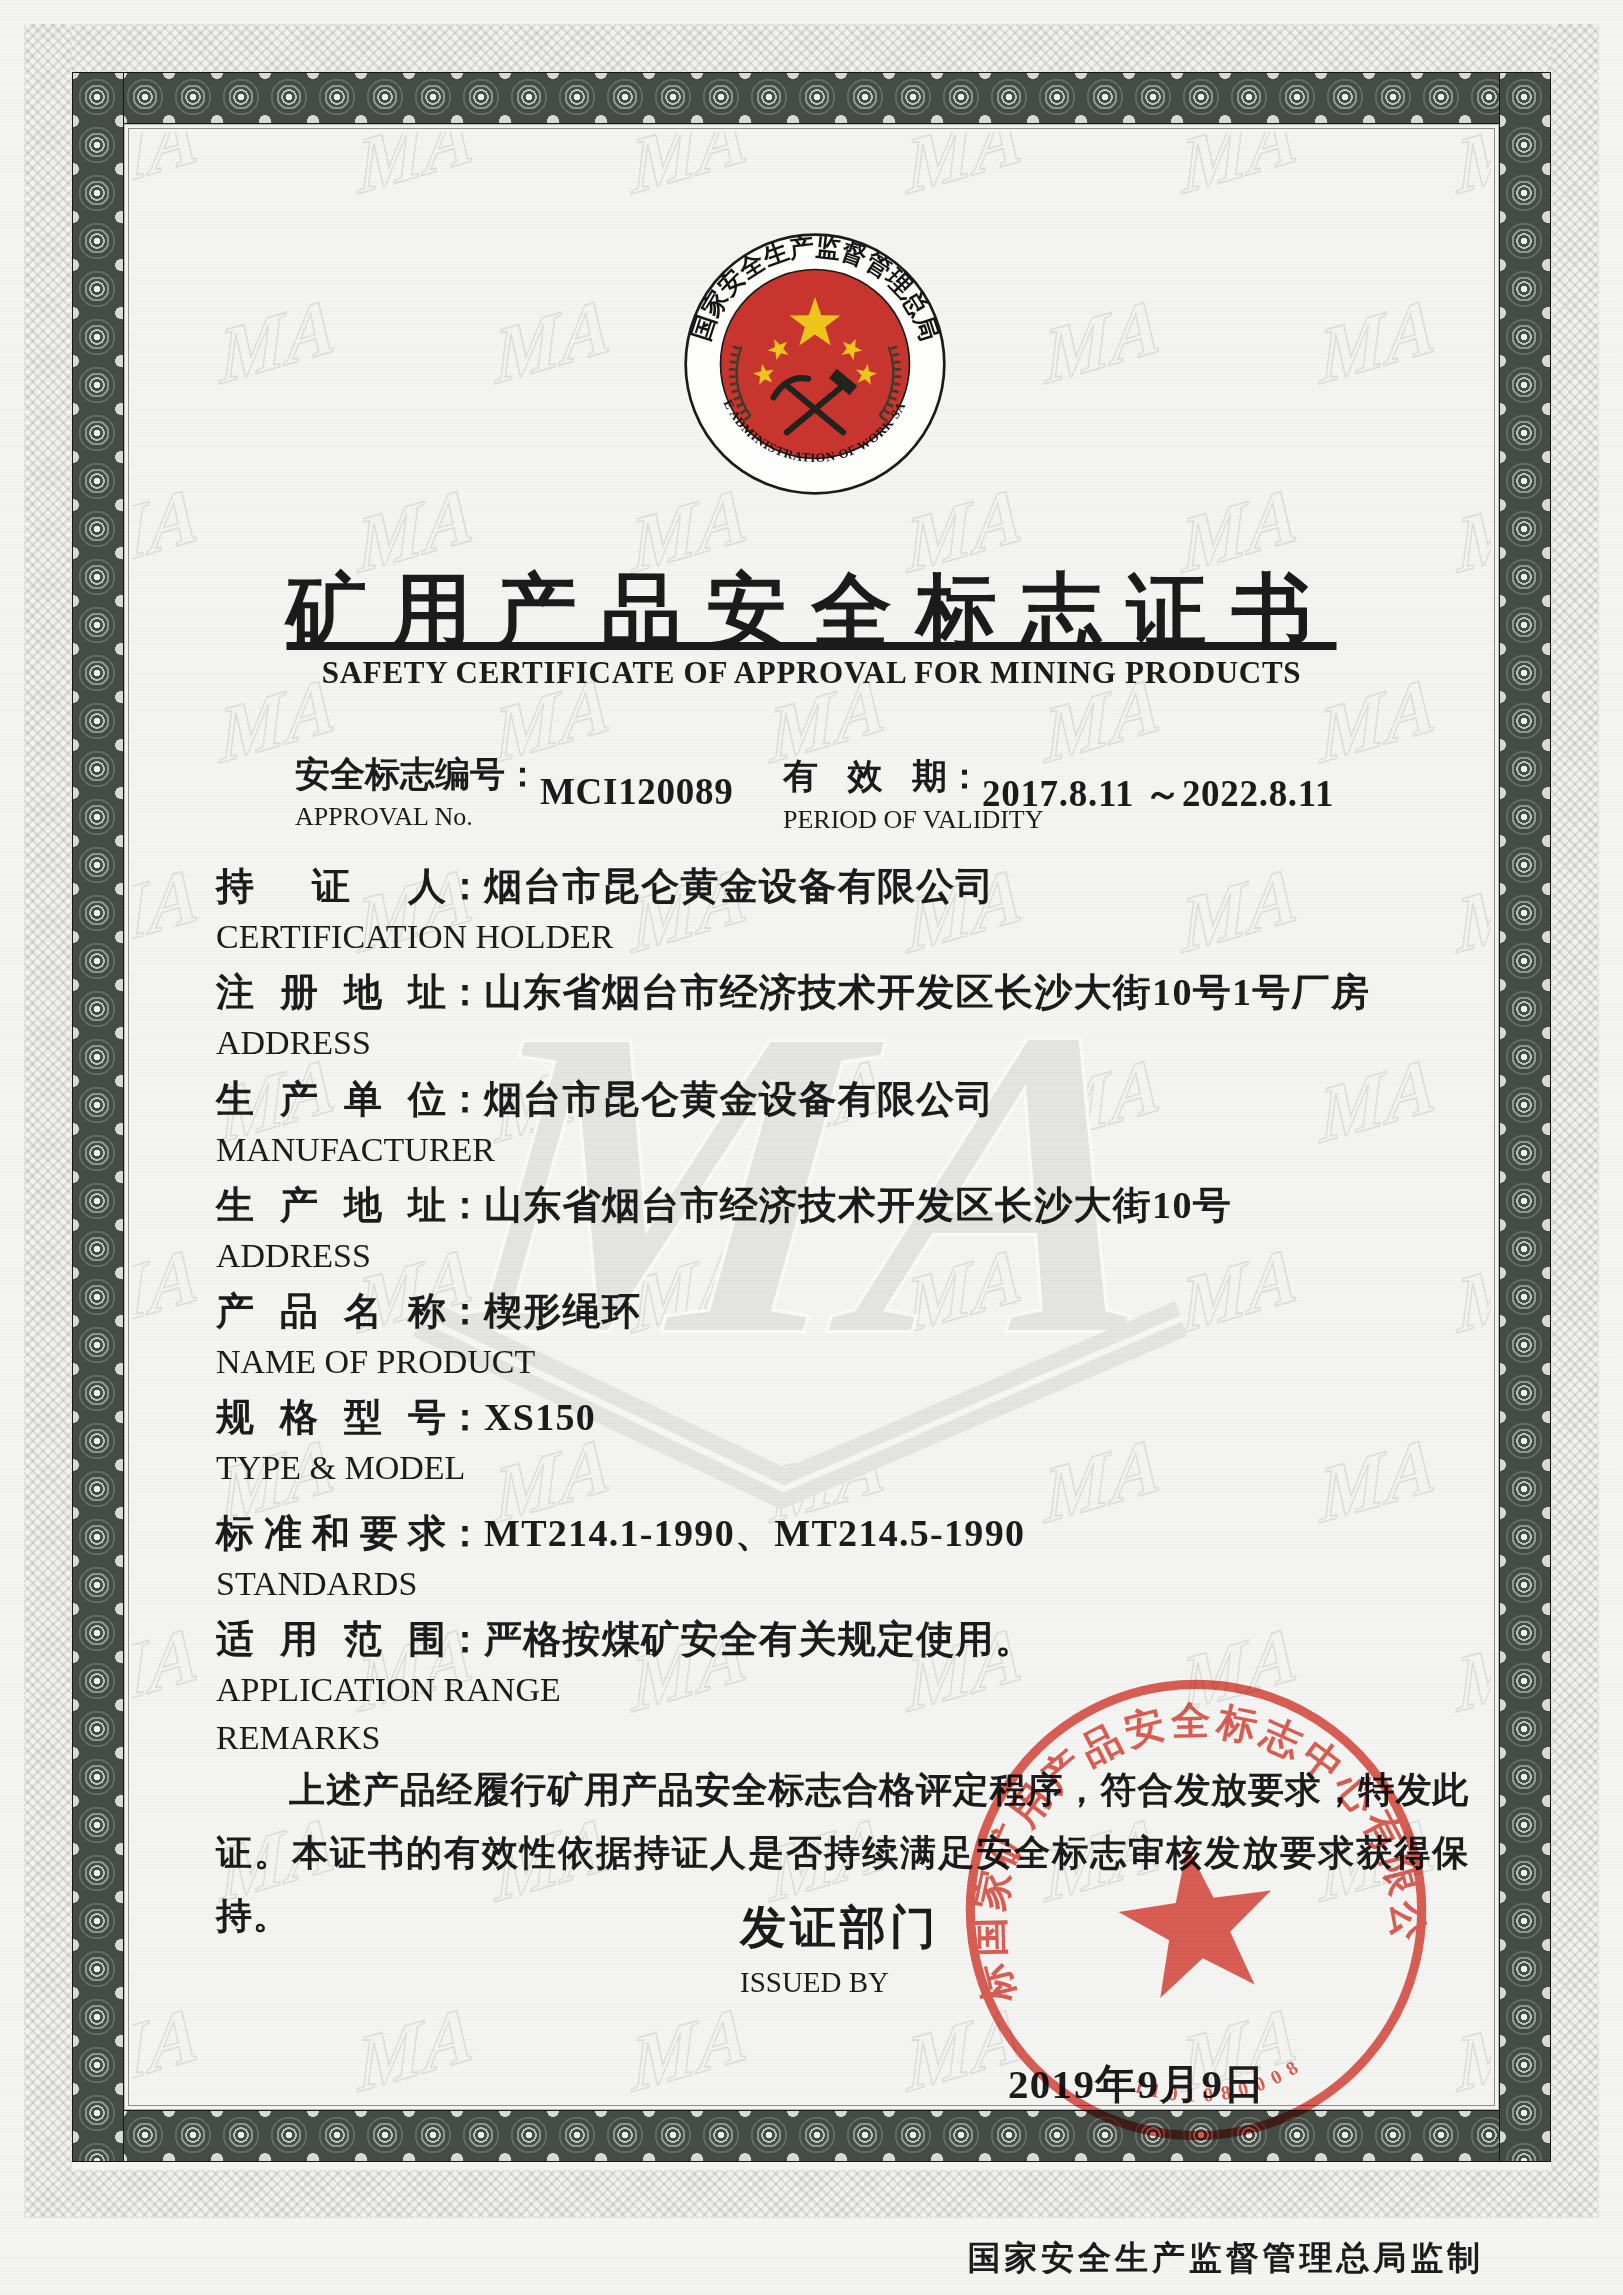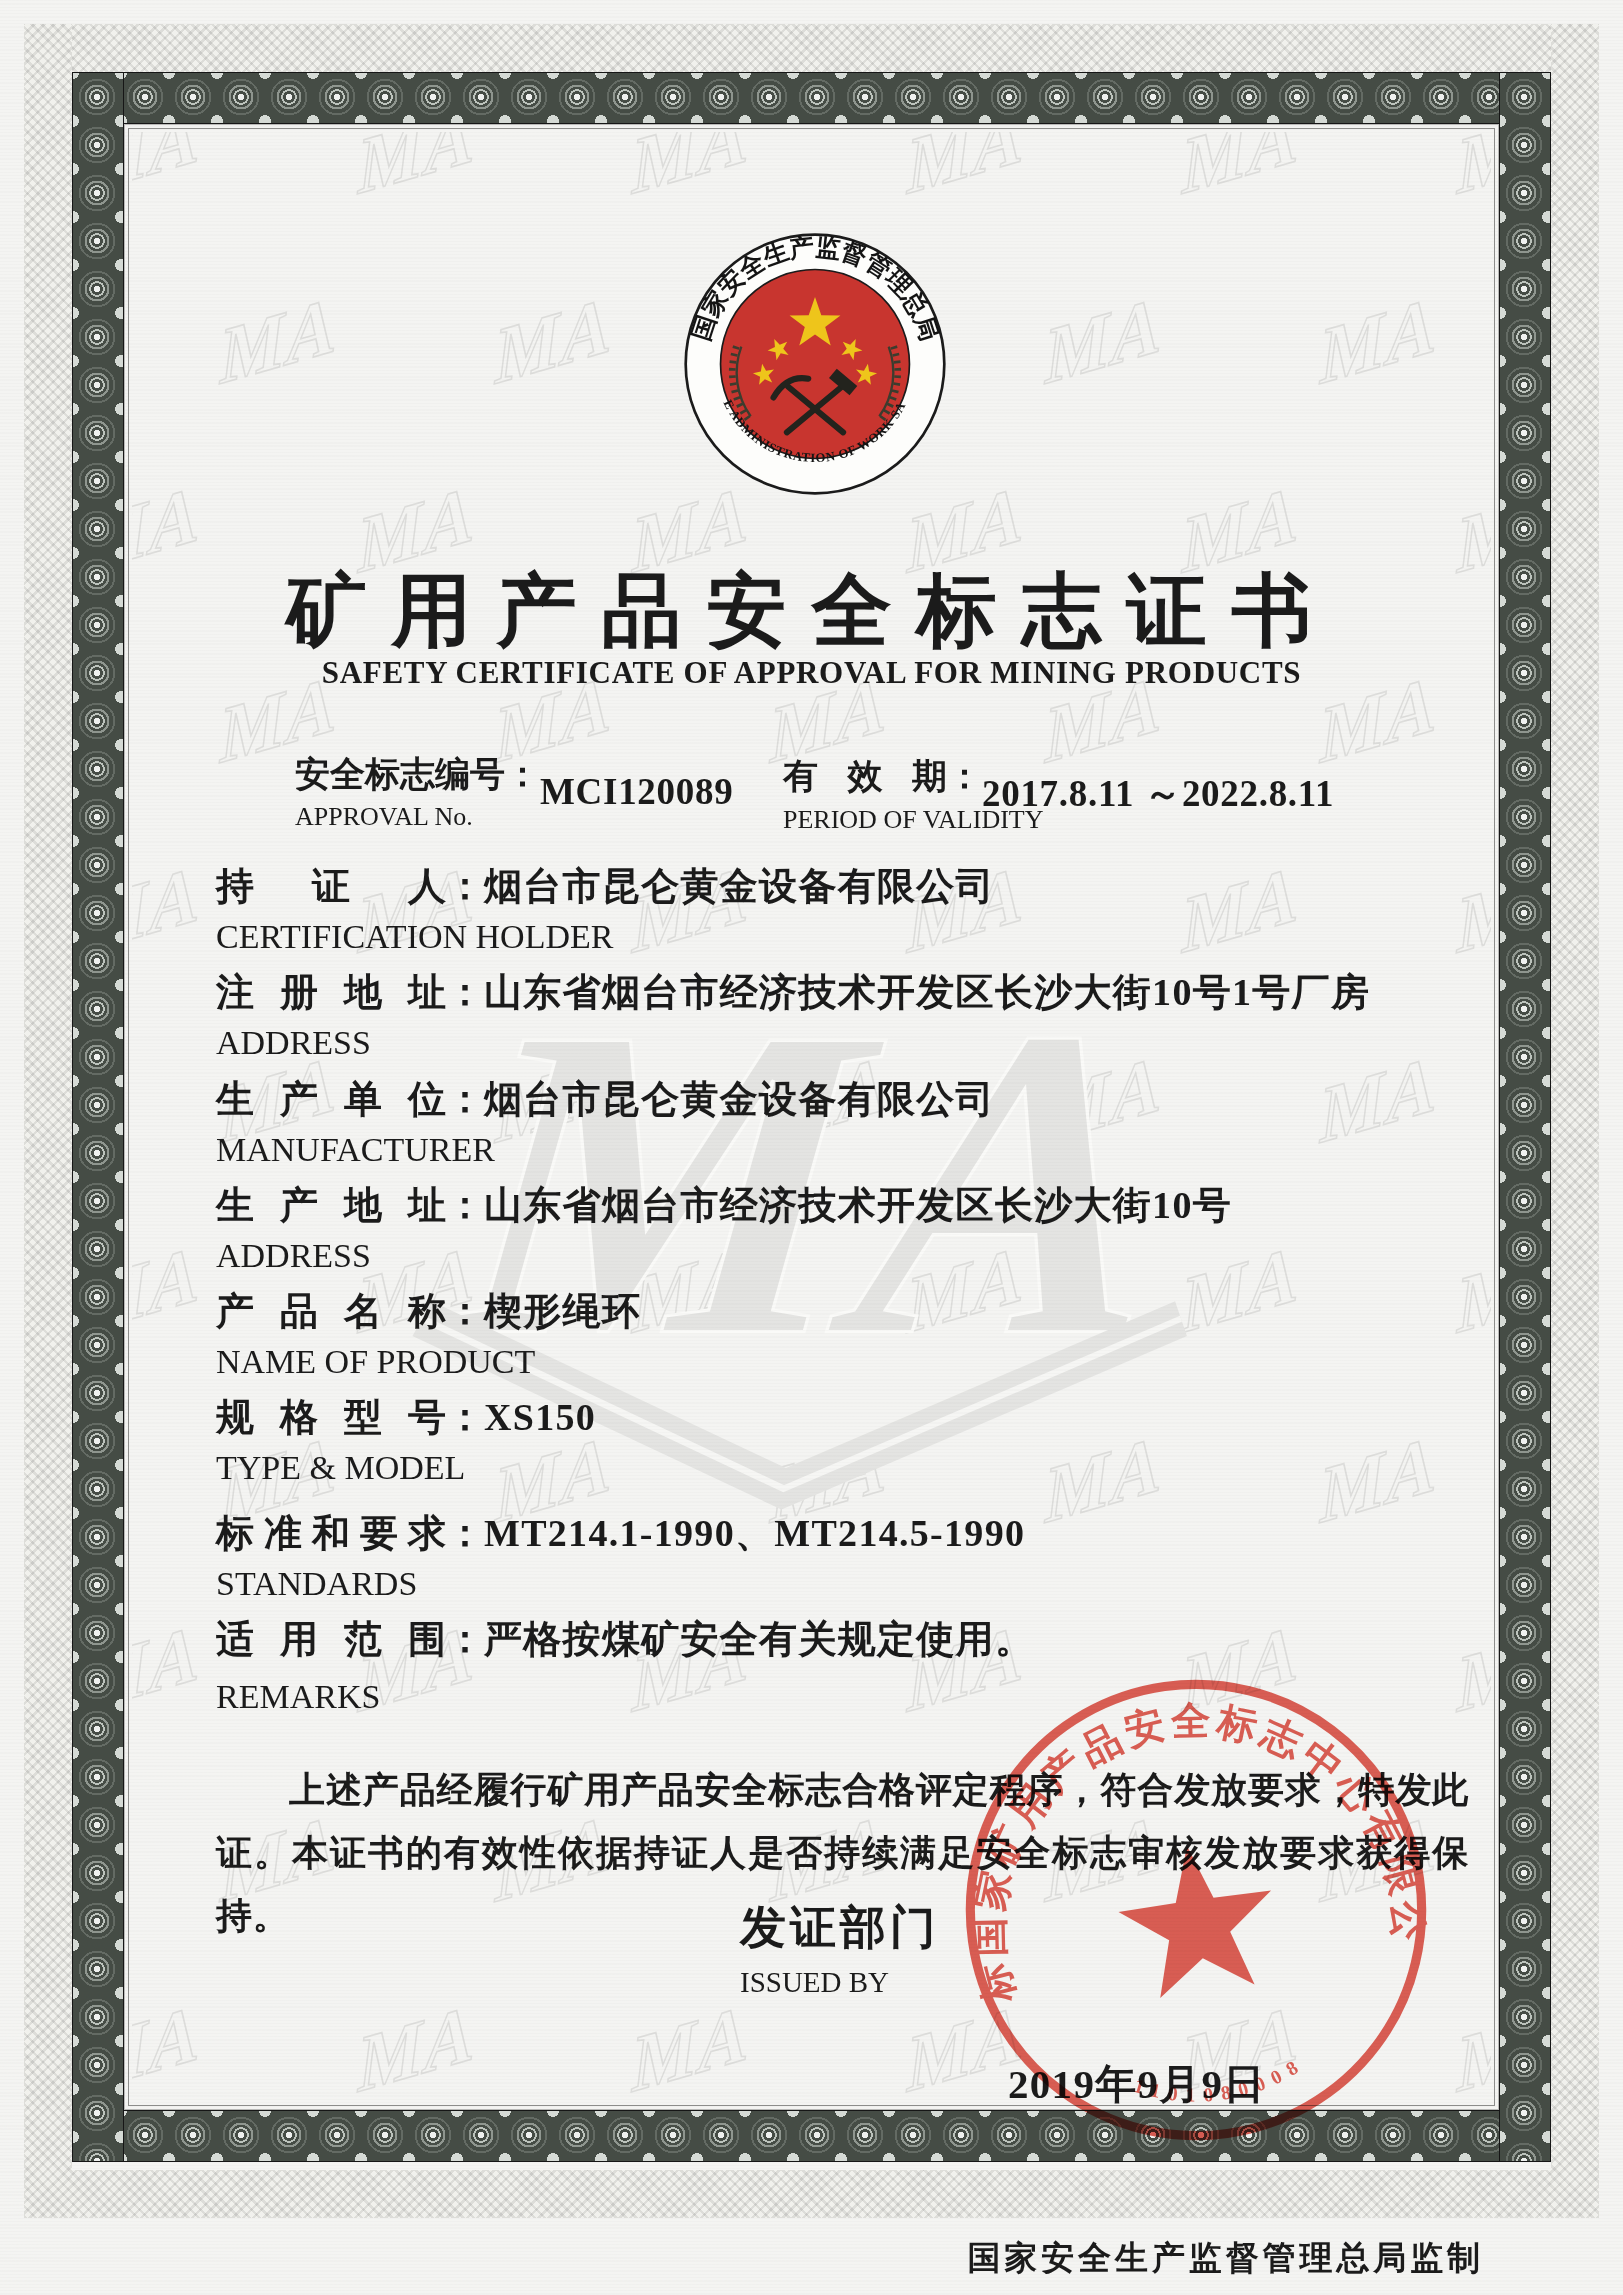--- a/index.html
+++ b/index.html
@@ -35,21 +35,21 @@
         border:1.3px solid #8d8d8b;outline:0.7px solid #b9b9b7;outline-offset:3.3px;}
   
   .wmclip{position:absolute;z-index:0;left:132px;right:132px;top:132px;bottom:193px;overflow:hidden;}
   .wm{position:absolute;font:italic 900 77px "Liberation Serif",serif;color:transparent;
       -webkit-text-stroke:1.6px #dddddb;transform:rotate(-16deg) skewX(-14deg);letter-spacing:1.3px;}
   .bigma{position:absolute;left:386px;top:913px;z-index:0;opacity:1;}
   
   .content{position:absolute;inset:0;z-index:3;}
   .emblem{position:absolute;left:681px;top:230px;}
   .title{position:absolute;left:0;right:0;top:558px;text-align:center;
-         font-size:80px;font-weight:900;letter-spacing:25px;white-space:nowrap;}
+         font-size:80px;font-weight:900;letter-spacing:25px;white-space:nowrap;text-decoration:underline;}
   .subtitle{position:absolute;left:0;right:0;top:655px;text-align:center;
          font-size:31px;font-weight:700;letter-spacing:0.7px;white-space:nowrap;}
   .hdr{position:absolute;top:751px;left:0;right:0;font-size:0;}
   .hdr .zh{font-size:35px;font-weight:700;}
   .hdr .en{font-size:26px;margin-top:3.9px;letter-spacing:0;}
   .hdr-approval{position:absolute;left:295px;}
   .hdr-validity{position:absolute;left:783px;}
   .hdr-validity .zh-just{display:inline-block;width:164px;text-align:justify;text-align-last:justify;}
   .hdr-val{display:inline-block;font-size:37px;font-weight:600;transform:translateY(18.3px);letter-spacing:0.7px;}
   .fields{position:absolute;left:216px;right:134px;top:863px;}
@@ -237,20 +237,21 @@
         <div class="frow">
           <div class="fmain"><span class="zh-label">规格型号</span><span class="colon">：</span><span class="fvalue">XS150</span></div>
           <div class="fen">TYPE &amp; MODEL</div>
         </div>
         <div class="frow gap">
           <div class="fmain"><span class="zh-label">标准和要求</span><span class="colon">：</span><span class="fvalue">MT214.1-1990、MT214.5-1990</span></div>
           <div class="fen">STANDARDS</div>
         </div>
         <div class="frow">
           <div class="fmain"><span class="zh-label">适用范围</span><span class="colon">：</span><span class="fvalue">严格按煤矿安全有关规定使用。</span></div>
+          <div class="fen">APPLICATION RANGE</div>
         </div>
         <div class="frow">
           <div class="fen">REMARKS</div>
         </div>
       </div>
 
     <div class="decl">上述产品经履行矿用产品安全标志合格评定程序，符合发放要求，特发此证。本证书的有效性依据持证人是否持续满足安全标志审核发放要求获得保持。</div>
 
     <div class="issuer">
       <div class="zh">发证部门</div>

